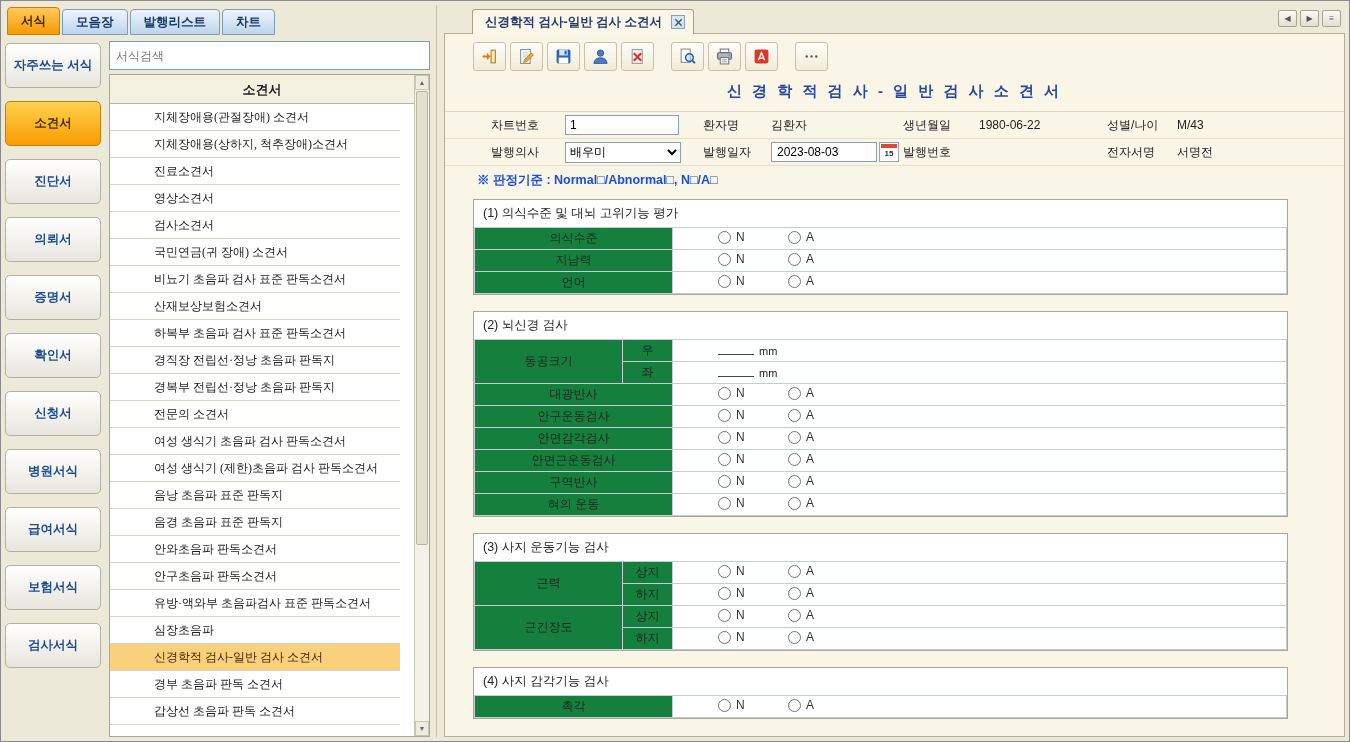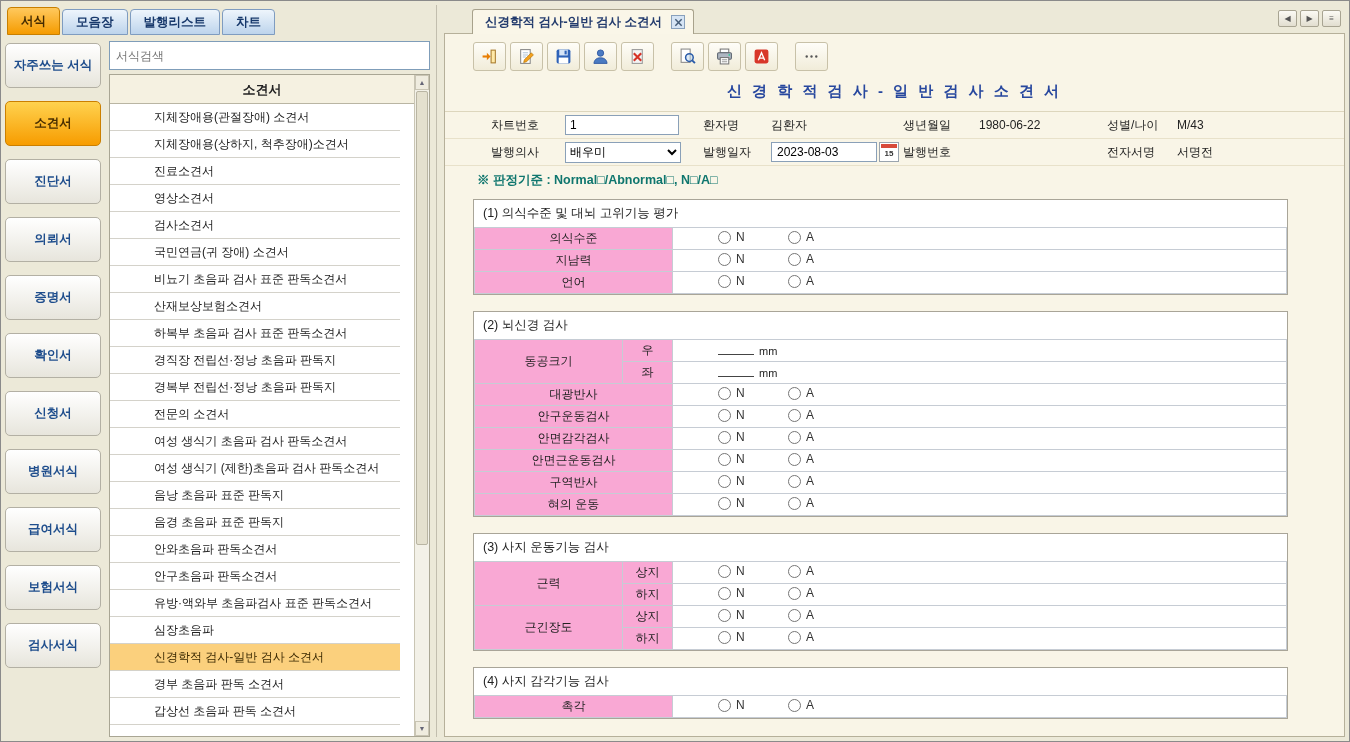--- a/index.html
+++ b/index.html
@@ -29,21 +29,21 @@
     font-size:12.5px; font-weight:bold; color:#1e4d8c; cursor:default;
   }
   .cat.active { background:linear-gradient(#ffd24f,#f79c00); border-color:#cb7f00; color:#4a2f00; }
 
   .listwrap { flex:1; display:flex; flex-direction:column; min-width:0; }
   .search {
     height:29px; border:1px solid #7f9db9; padding:0 6px; font-size:12px; margin-bottom:4px; font-family:inherit; background:#fff;
   }
   .listbox { flex:1; border:1px solid #a9a694; background:#fff; position:relative; overflow:hidden; }
   .list-header { height:29px; line-height:29px; text-align:center; font-weight:bold; font-size:13px; color:#222; background:#f5f1e1; border-bottom:1px solid #b9b5a3; margin-right:15px; }
-  .list { margin-right:29px; }
+  .list { margin-right:29px;font-family:Liberation Serif, serif; }
   .litem { height:27px; line-height:27px; padding-left:44px; font-size:12px; color:#222; border-bottom:1px solid #d4d2ca; white-space:nowrap; overflow:hidden; cursor:default; }
   .litem.sel { background:#fbd07d; color:#3a2800; }
 
   
   .vscroll { position:absolute; top:0; right:0; bottom:0; width:15px; background:#f3f1e8; border-left:1px solid #c9c5b4; display:flex; flex-direction:column; }
   .varrow { height:15px; flex:none; background:#efecdf; border:1px solid #c9c5b4; font-size:7px; color:#667; display:flex; align-items:center; justify-content:center; }
   .vtrack { flex:1; position:relative; }
   .vthumb { position:absolute; left:1px; right:1px; top:1px; background:#e4e0ce; border:1px solid #b9b5a3; border-radius:2px; }
   .t1 { height:72%; }
 
@@ -83,30 +83,30 @@
   .if3 { width:128px; }
   .il4 { width:70px; }
   .if4 { flex:1; }
   .txt { width:114px; height:20px; border:1px solid #8aa0b8; font-size:12px; padding:0 4px; font-family:inherit; background:#fff; }
   .selbox { width:116px; height:21px; border:1px solid #8aa0b8; font-size:12px; font-family:inherit; background:#fff; }
   .dateinp { width:106px; height:20px; border:1px solid #8aa0b8; font-size:12px; padding:0 5px; font-family:inherit; background:#fff; }
   .calbtn { width:20px; height:20px; margin-left:2px; border:1px solid #9aa4ae; background:#fff; position:relative; display:inline-flex; align-items:flex-end; justify-content:center; cursor:pointer; }
   .calbtn::before { content:""; position:absolute; top:1px; left:1px; right:1px; height:4px; background:#d84a3a; }
   .calnum { font-size:8px; line-height:1; color:#333; font-weight:bold; margin-bottom:3px; }
 
-  .note { color:#0f766e; font-size:12.5px; font-weight:bold; padding:6px 0 8px 32px; flex:none; }
+  .note { color:#1d4ed8; font-size:12.5px; font-weight:bold; padding:6px 0 8px 32px; flex:none; }
 
   .form-area { flex:1; min-height:0; overflow:hidden; padding:2px 56px 0 28px; position:relative; }
   .section { border:1px solid #a9a598; background:#fff; margin-bottom:16px; }
   .sec-title { height:27px; line-height:27px; padding-left:9px; font-size:12.5px; color:#222; }
   .sec-table { width:100%; border-collapse:collapse; table-layout:fixed; }
   .sec-table col.c1 { width:148px; }
   .sec-table col.c2 { width:50px; }
   .sec-table td { border:1px solid #c6ccd4; height:22px; font-size:12px; padding:0; }
-  td.lbl, td.sub { background:#f9a8d4; text-align:center; color:#222;margin-top:38px; }
+  td.lbl, td.sub { background:#15803d; text-align:center; color:#222;margin-top:38px; }
   td.val { background:#fff; padding-left:45px; }
   .ropt { display:inline-flex; align-items:center; gap:5px; width:70px; font-size:12px; color:#333; cursor:pointer; }
   .ropt input { margin:0; width:13px; height:13px; }
   .mline { display:inline-block; width:36px; border-bottom:1px solid #444; height:11px; margin-right:5px; }
   .unit { font-size:11px; color:#222; }
 </style>
 </head>
 <body>
 
 <div class="window">

